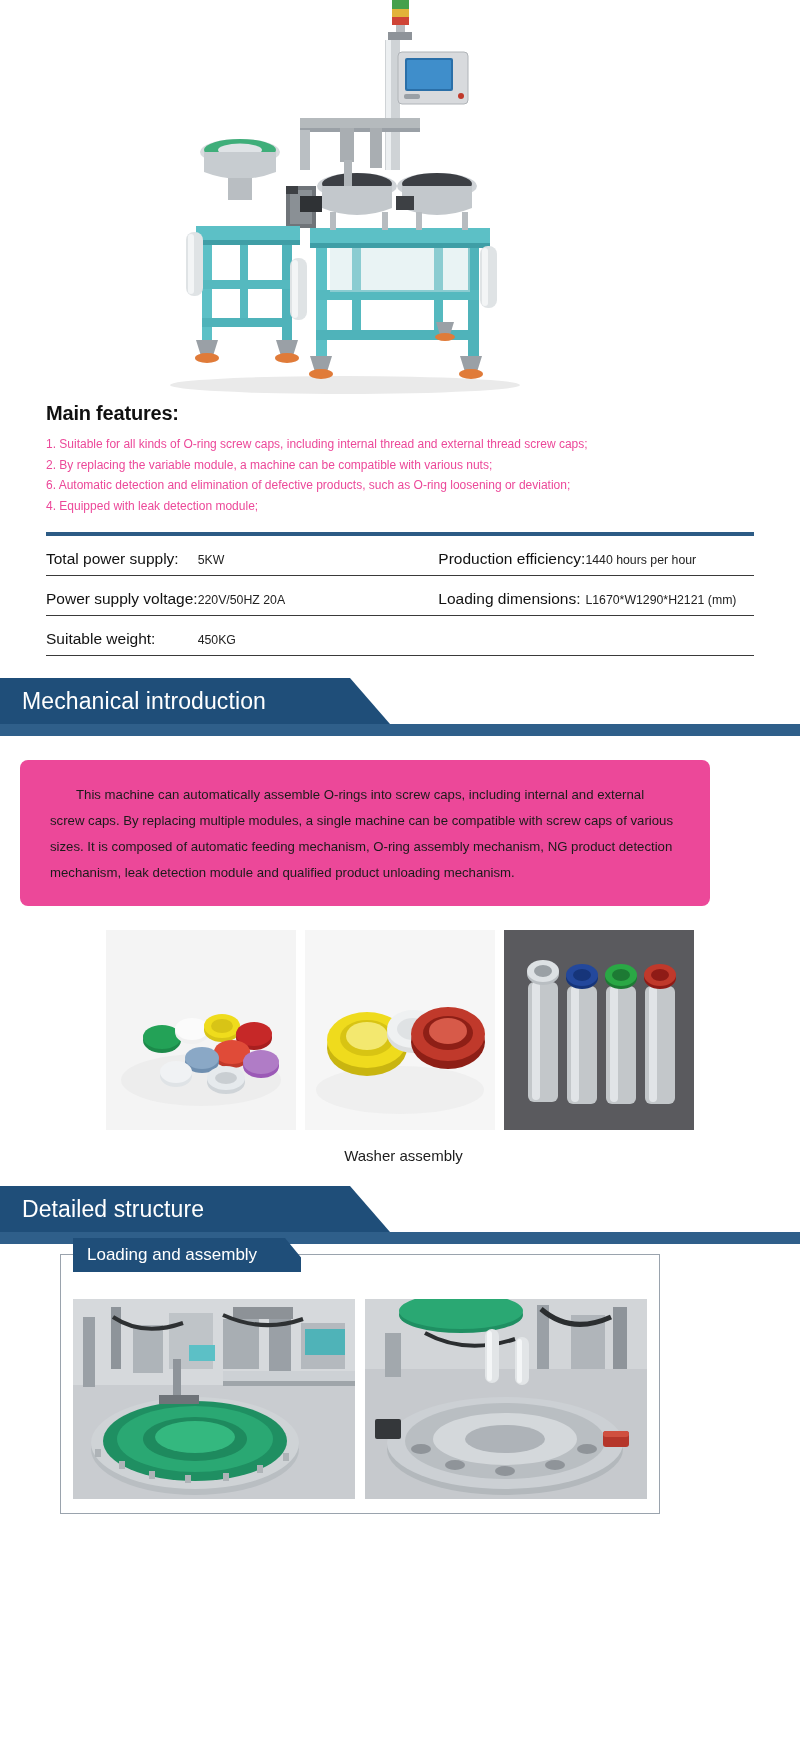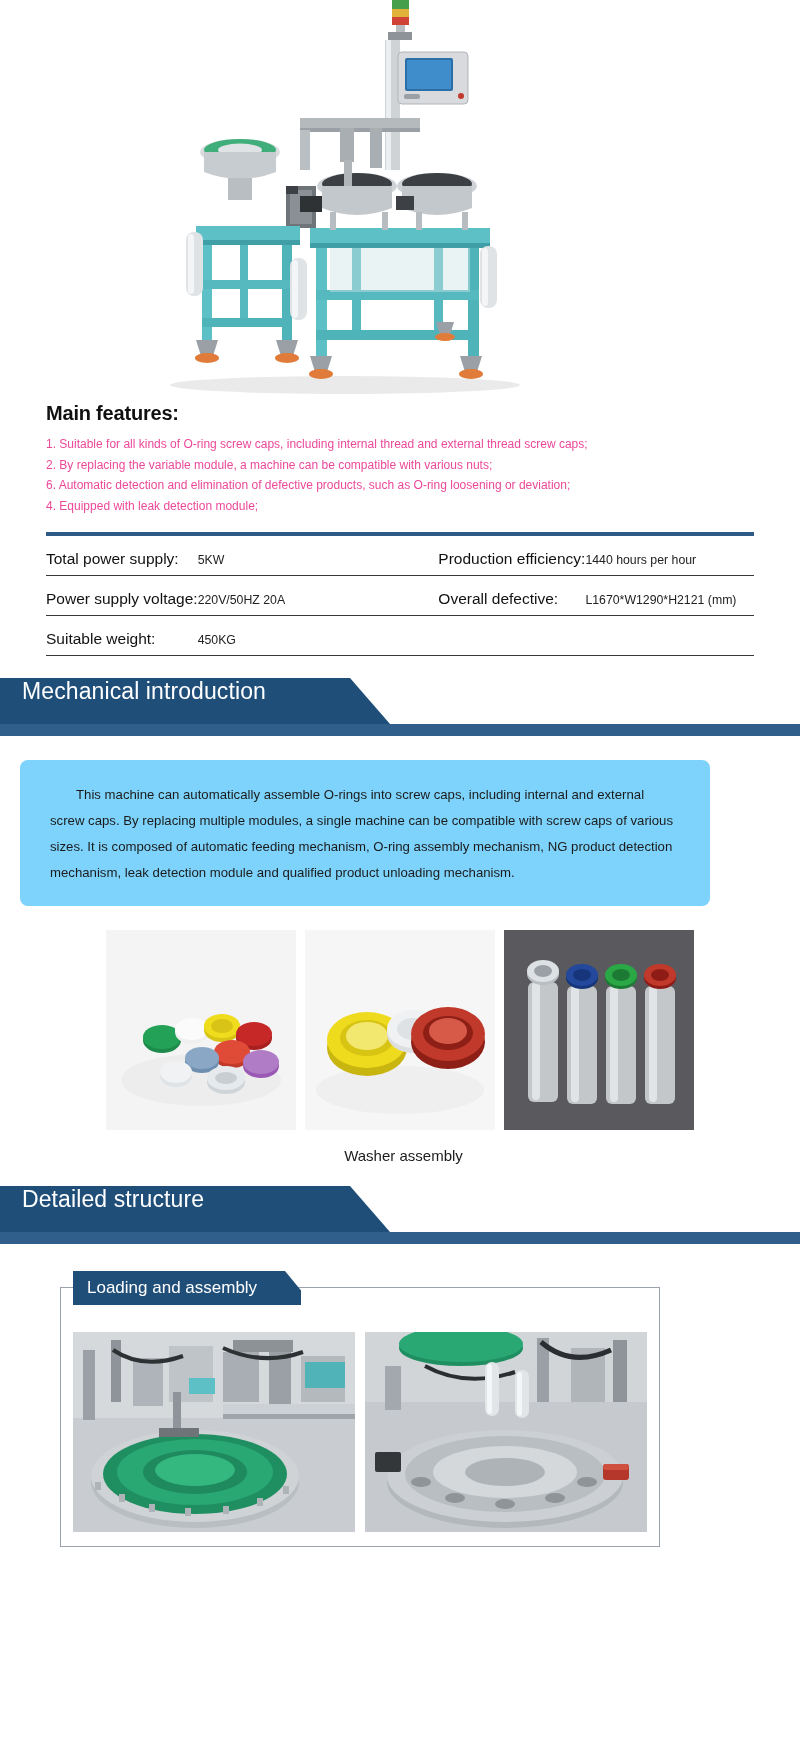--- a/index.html
+++ b/index.html
@@ -48,36 +48,36 @@
     font-size: 12.3px; color: #222; padding-left: 9px; padding-right: 14px;
   }
   td.v.wide { width: 34%; }
 
   
   .banner { position: relative; width: 800px; height: 60px; margin-top: 22px; }
   .banner .plate {
     position: absolute; left: 0; top: 0; height: 46px; width: 390px;
     background: #1f4e79;
     clip-path: polygon(0 0, 350px 0, 390px 46px, 0 46px);
-    display: flex; 
+    display: flex; align-items: center;
   }
   .banner .plate span {
     color: #ffffff; font-size: 23px; font-weight: 400;
     padding-left: 22px; letter-spacing: 0.1px; white-space: nowrap;
   }
   .banner .rule {
     position: absolute; left: 0; top: 46px; width: 800px; height: 12px;
     background: #2f5f8a;
   }
 
   
   .intro-box {
     margin: 22px 20px 0 20px;
     width: 690px;
-    background: #7dd3fc;
+    background: #ec4899;
     border-radius: 8px;
     padding: 22px 30px 20px 30px;
   }
   .intro-box p {
     font-size: 13.2px; line-height: 26px; color: #1b1b1b;
     text-indent: 26px; text-align: left;
   }
 
   
   .photo-row {
@@ -88,21 +88,21 @@
   .ph.light { background: #f3f3f3; }
   .ph.dark { background: #555458; }
   .caption {
     text-align: center; font-size: 15px; color: #1c1c1c;
     margin-top: 17px;
     padding-left: 7px;
   }
 
   
   .panel {
-    margin: 41px 20px 0 60px;
+    margin: 8px 20px 0 60px;
     width: 600px;
     border: 1px solid #9aa3ad;
     background: #ffffff;
     position: relative;
     padding: 44px 12px 14px 12px;
   }
   .panel-tab {
     position: absolute; left: 12px; top: -17px;
     height: 34px; min-width: 228px;
     background: #1f4e79;
@@ -230,21 +230,21 @@
     <tbody>
         <tr>
       <td class="k">Total power supply:</td>
       <td class="v wide">5KW</td>
       <td class="k">Production efficiency:</td>
       <td class="v">1440 hours per hour</td>
     </tr>
     <tr>
       <td class="k">Power supply voltage:</td>
       <td class="v wide">220V/50HZ 20A</td>
-      <td class="k">Overall defective:</td>
+      <td class="k">Loading dimensions:</td>
       <td class="v">L1670*W1290*H2121 (mm)</td>
     </tr>
     <tr>
       <td class="k">Suitable weight:</td>
       <td class="v wide">450KG</td>
       <td class="k"></td>
       <td class="v"></td>
     </tr>
   </tbody>
     </table>

